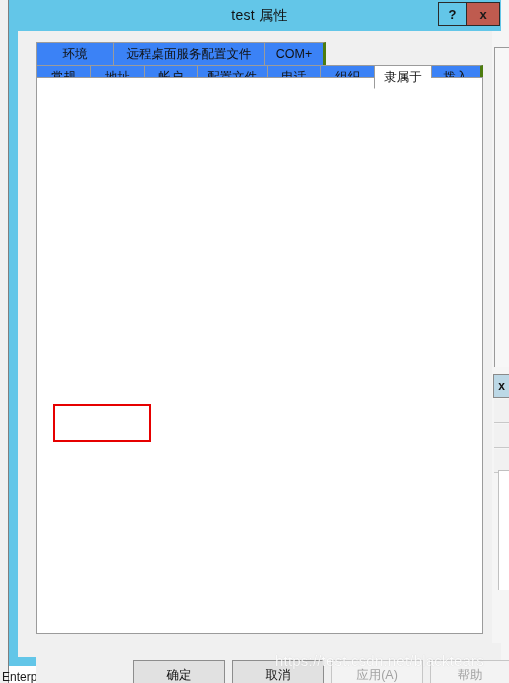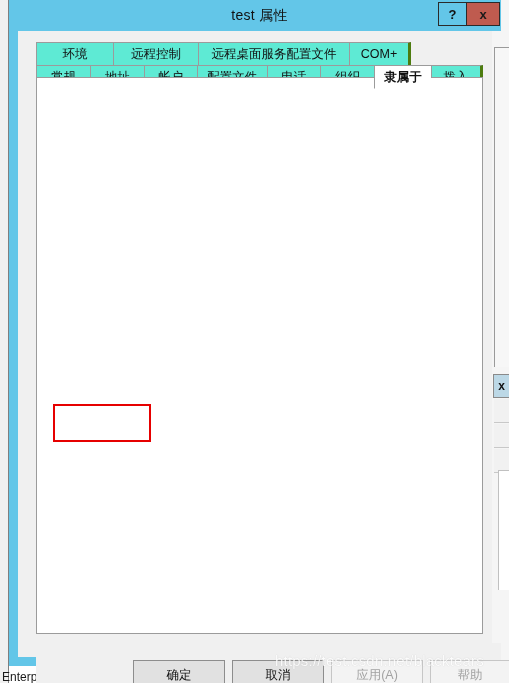--- a/index.html
+++ b/index.html
@@ -188,36 +188,36 @@
     left: 0;
     width: 447px;
     height: 24px;
     display: flex;
   }
   .tab-row.row1 { top: 0; }
   .tab-row.row2 { top: 23px; }
   .tab {
     height: 24px;
     box-sizing: border-box;
-    background: #5eead4;
+    background: #3b82f6;
     border: 1px solid #9b9b9b;
     border-right: none;
     display: flex;
     align-items: center;
     justify-content: center;
     font-size: 12.5px;
     color: #111;
     position: relative;
   }
   .tab:last-child { border-right: 3px solid #4d7c0f; }
   .tab.active {
     background: #ffffff;
     border-bottom-color: #ffffff;
     z-index: 5;
-    font-weight: bold;
+    font-weight: normal;
     text-align: center;
   }
   .tab.active::after {
     content: "";
     position: absolute;
     left: 0; right: 0; bottom: -1px;
     height: 2px;
     background: #ffffff;
   }
 
@@ -453,23 +453,20 @@
 
   <div id="client">
 
     <div id="tab-page"></div>
 
     <div id="tab-strip">
       <div class="tab-row row1">
         <div class="tab" style="width:77px">
           <span>环境</span>
         </div>
-        <div class="tab" style="width:85px">
-          <span>远程控制</span>
-        </div>
         <div class="tab" style="width:151px">
           <span>远程桌面服务配置文件</span>
         </div>
         <div class="tab" style="width:62px">
           <span>COM+</span>
         </div>
       </div>
       <div class="tab-row row2">
         <div class="tab" style="width:56px">
           <span>常规</span>

